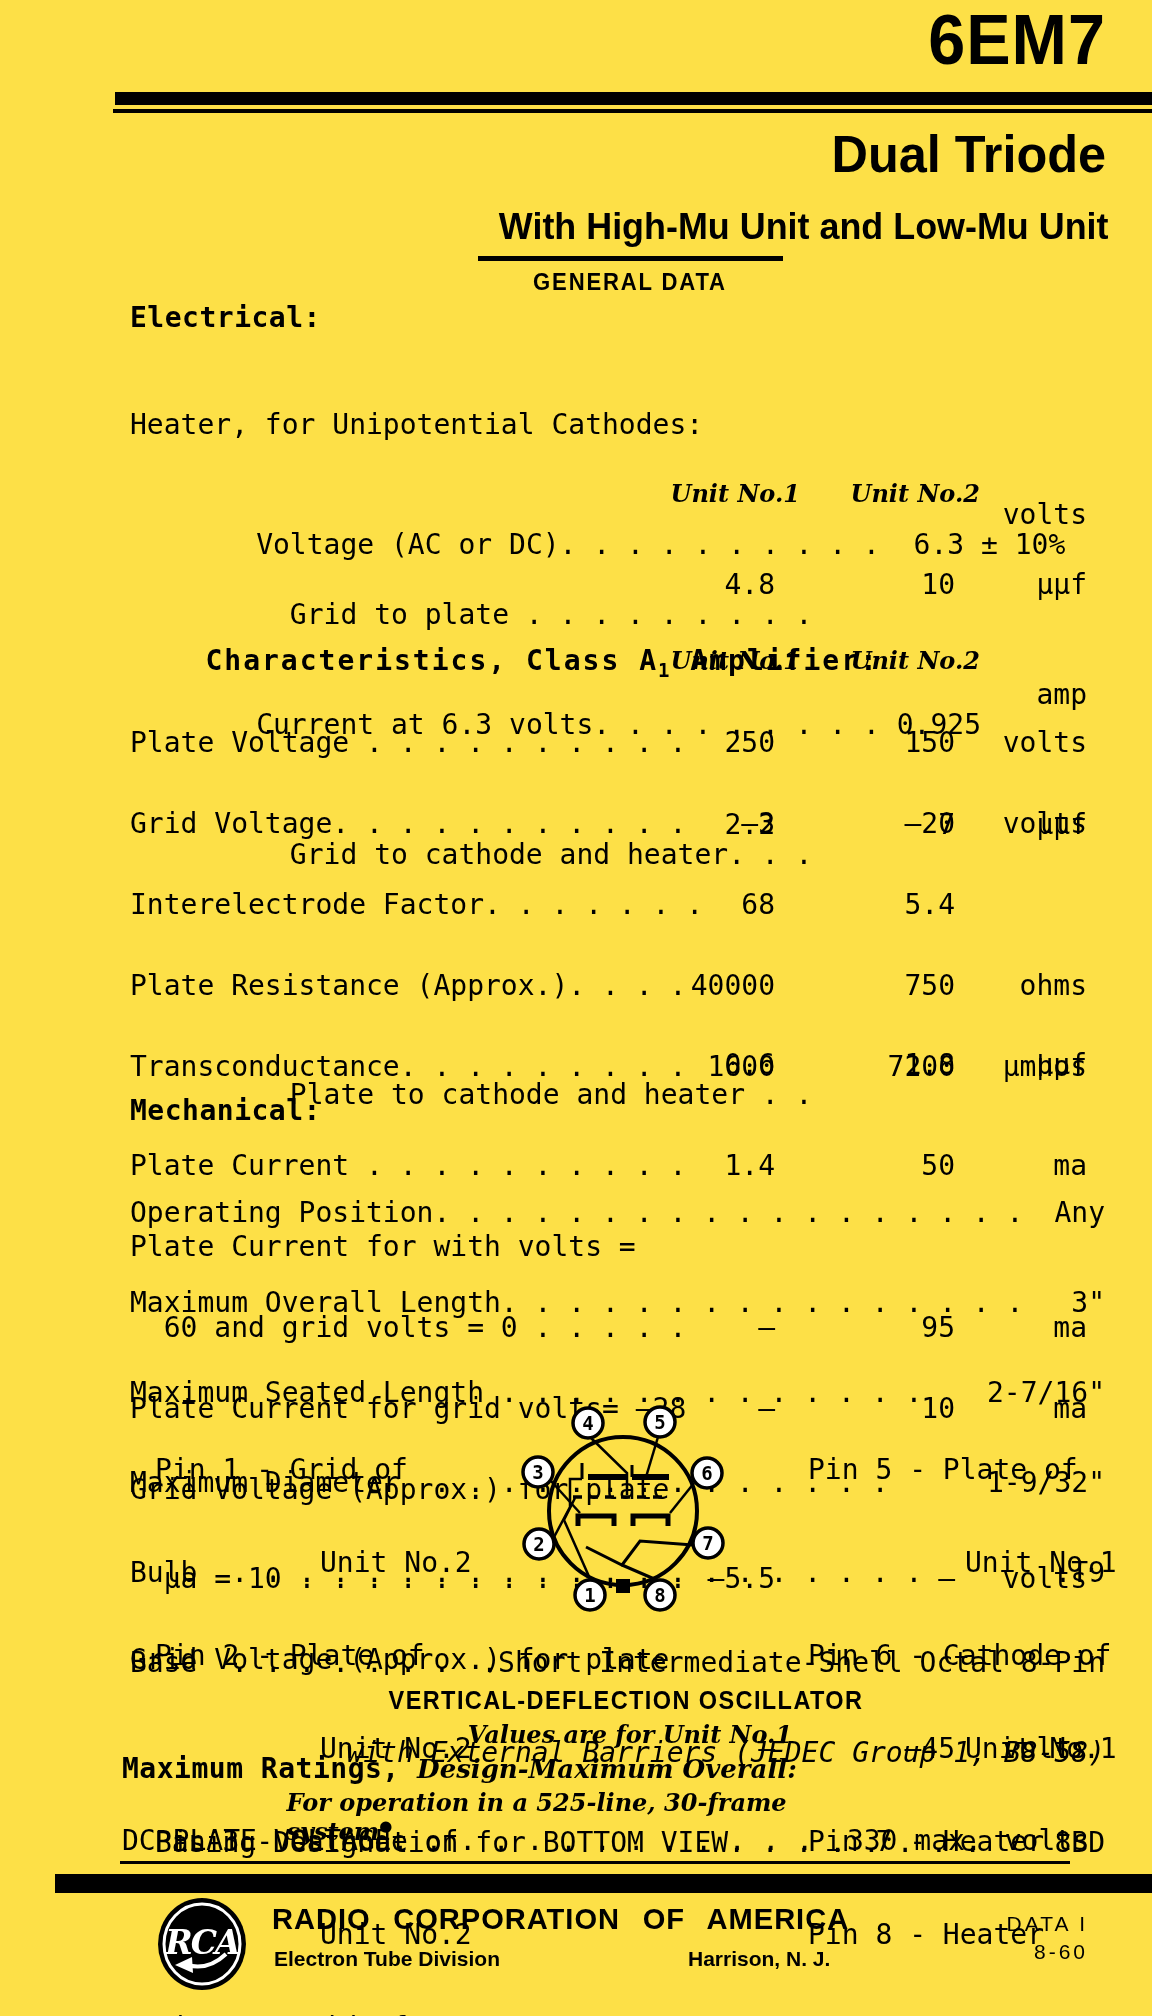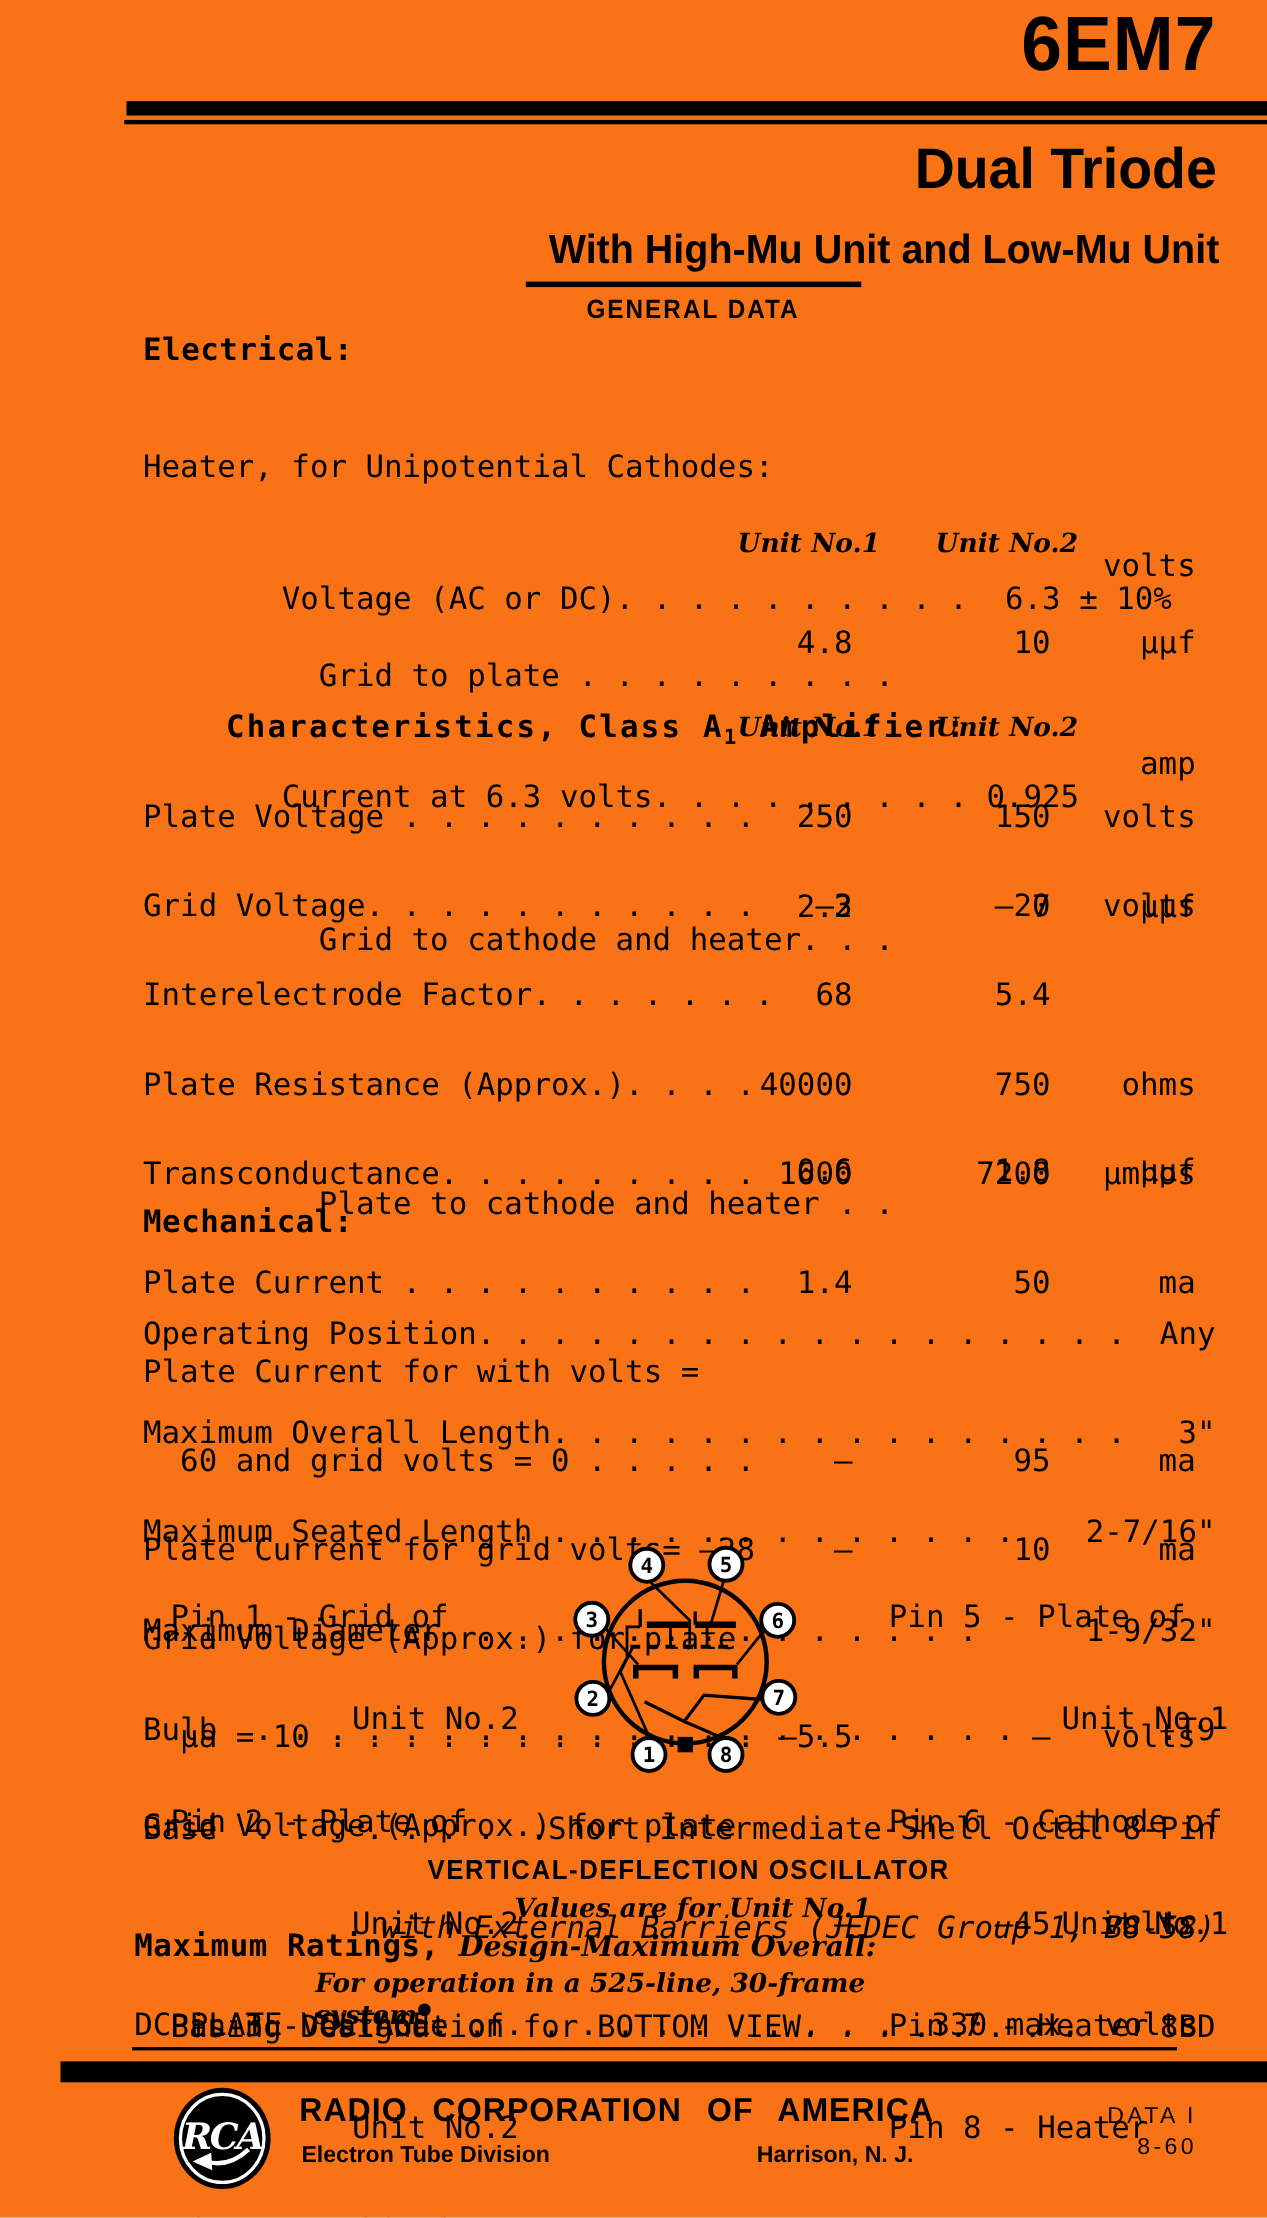--- a/index.html
+++ b/index.html
@@ -1,18 +1,18 @@
 <!DOCTYPE html>
 <html><head>
 <meta charset="utf-8">
 <style>
   html,body { margin:0; padding:0; background:#e8e8e8; }
   .page {
     position:relative; width:1152px; height:2016px; margin:0 auto;
-    background:#f97316; color:#000;
+    background:#fde047; color:#000;
     font-family:"DejaVu Sans Mono", monospace; overflow:hidden;
   }
   .abs { position:absolute; }
   .mono { font-size:28px; line-height:30px; white-space:pre; }
   .bold { font-weight:bold; }
   .pre  { white-space:pre; }
 
   
   .tube-num  { top:0px; right:46px; font-family:"Liberation Sans",sans-serif; font-weight:bold; font-size:70px; letter-spacing:1px; transform:scaleX(0.95); transform-origin:right; }
   .rule-thick-top { top:92px;  left:115px; width:1037px; height:13px; background:#000; }

